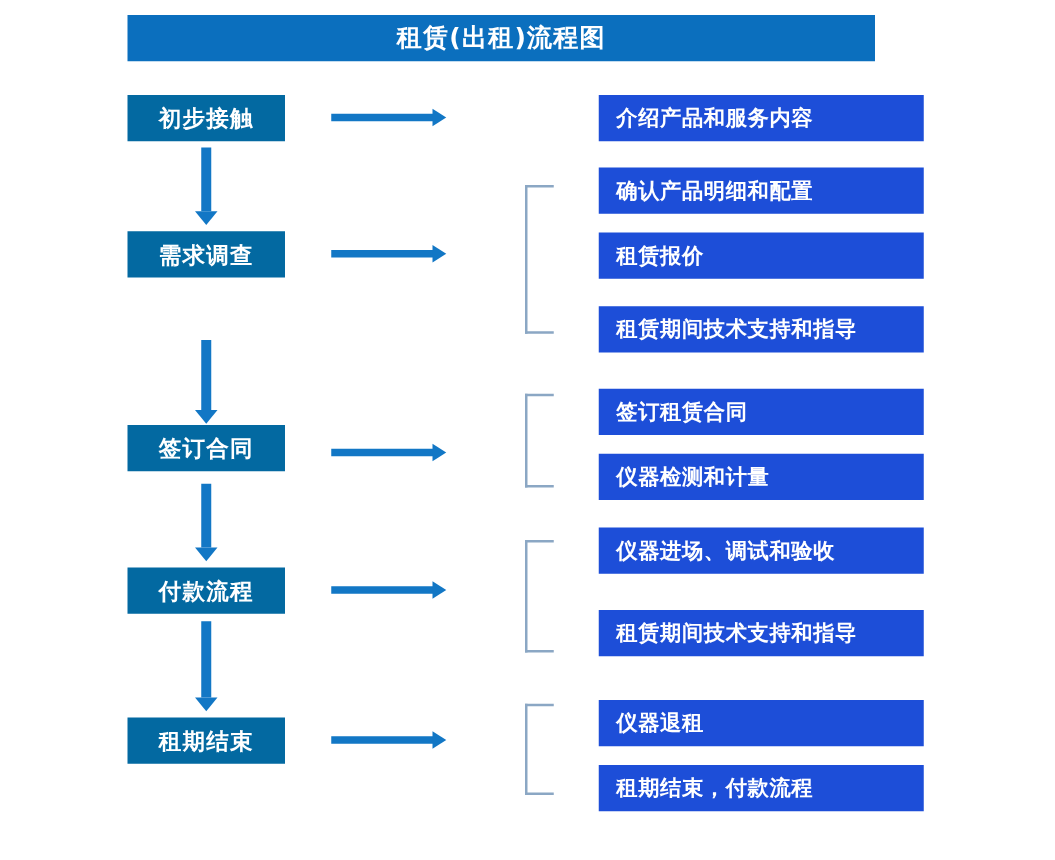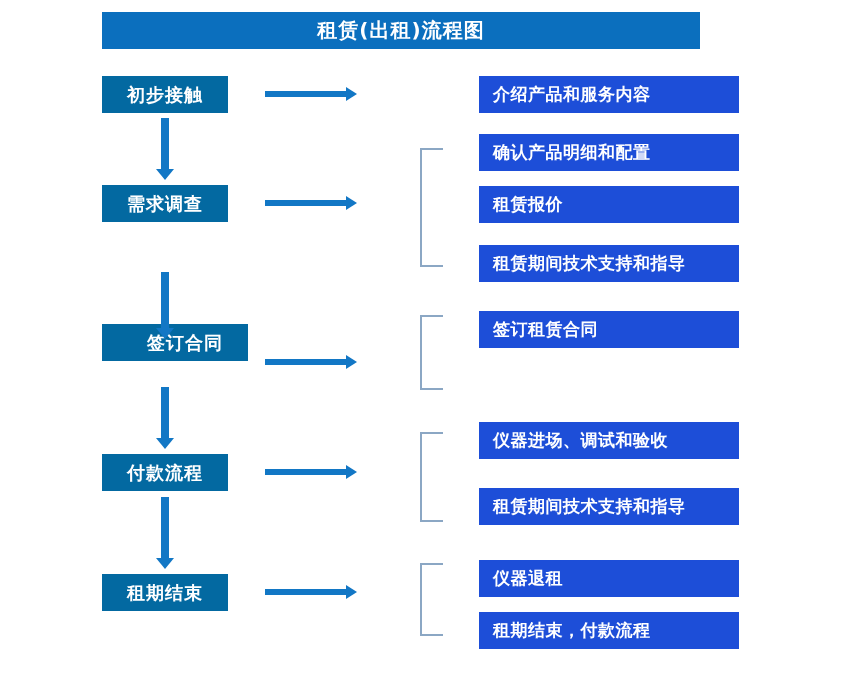--- a/index.html
+++ b/index.html
@@ -131,21 +131,21 @@
 </style>
 </head>
 <body>
 
 <div id="canvas">
 
   <div class="title-bar">租赁(出租)流程图</div>
 
   <div class="stage-box" style="top:76px;">初步接触</div>
   <div class="stage-box" style="top:185px;">需求调查</div>
-  <div class="stage-box" style="top:324px;padding-left:20px;">签订合同</div>
+  <div class="stage-box" style="top:340px;">签订合同</div>
   <div class="stage-box" style="top:454px;">付款流程</div>
   <div class="stage-box" style="top:574px;">租期结束</div>
 
   <div class="v-arrow" style="top:118px; height:62px;">
     <div class="shaft" style="height:51px;"></div>
     <div class="head" style="top:51px;"></div>
   </div>
   <div class="v-arrow" style="top:272px; height:67px;">
     <div class="shaft" style="height:56px;"></div>
     <div class="head" style="top:56px;"></div>
@@ -183,18 +183,19 @@
   <div class="bracket" style="top:148px; height:119px;"></div>
   <div class="bracket" style="top:315px; height:75px;"></div>
   <div class="bracket" style="top:432px; height:90px;"></div>
   <div class="bracket" style="top:563px; height:73px;"></div>
 
   <div class="detail-box" style="top:76px;">介绍产品和服务内容</div>
   <div class="detail-box" style="top:134px;">确认产品明细和配置</div>
   <div class="detail-box" style="top:186px;">租赁报价</div>
   <div class="detail-box" style="top:245px;">租赁期间技术支持和指导</div>
   <div class="detail-box" style="top:311px;">签订租赁合同</div>
+  <div class="detail-box" style="top:363px;">仪器检测和计量</div>
   <div class="detail-box" style="top:422px;">仪器进场、调试和验收</div>
   <div class="detail-box" style="top:488px;">租赁期间技术支持和指导</div>
   <div class="detail-box" style="top:560px;">仪器退租</div>
   <div class="detail-box" style="top:612px;">租期结束，付款流程</div>
 
 </div>
 
 </body></html>

